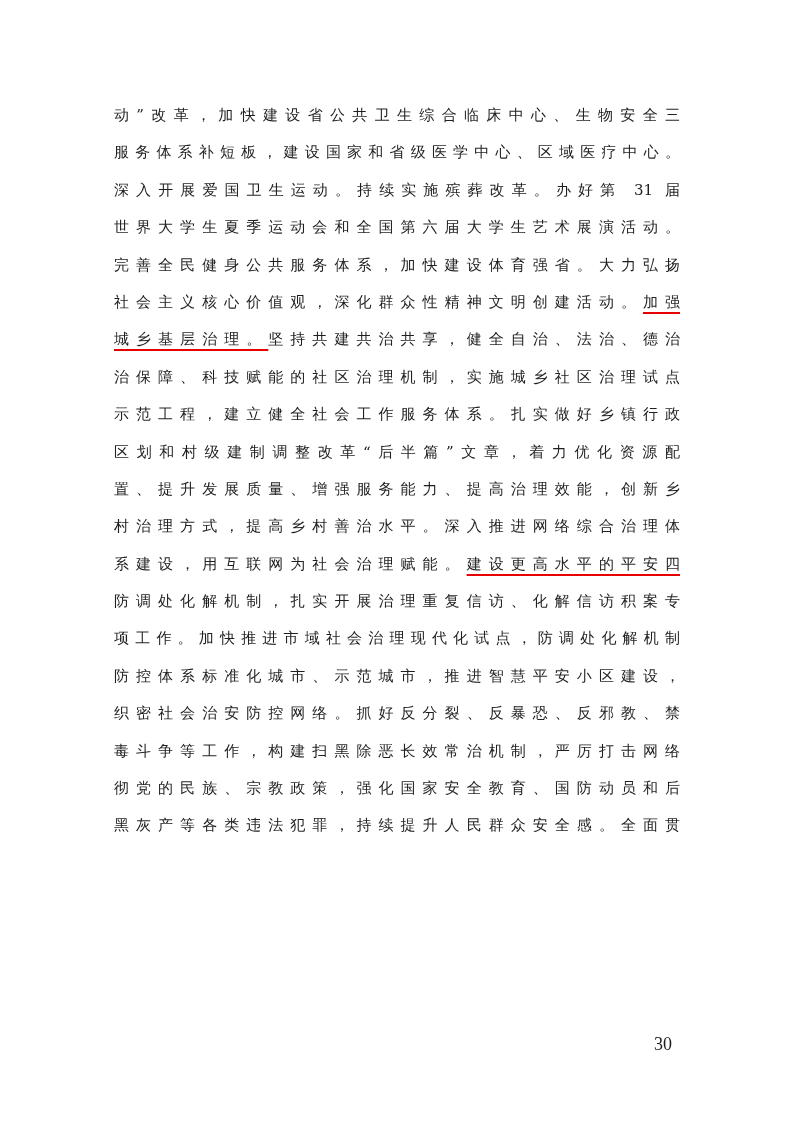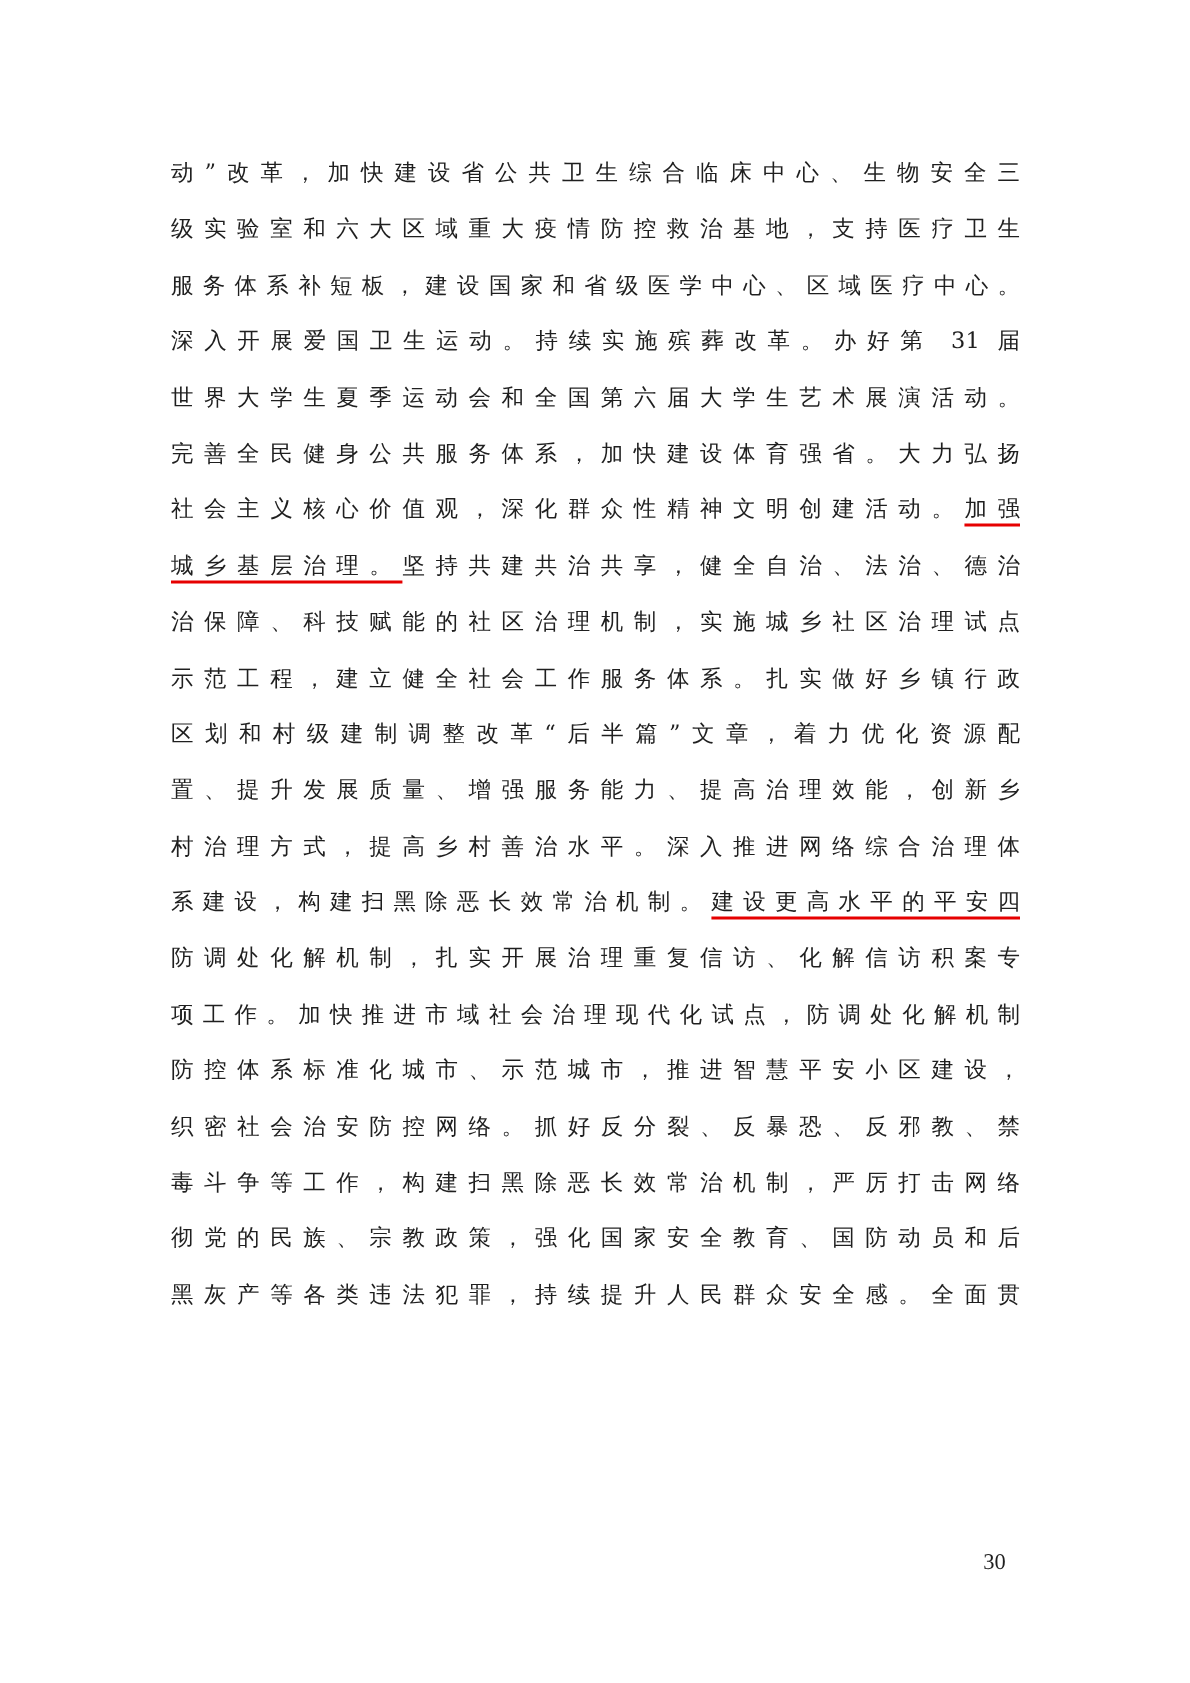--- a/index.html
+++ b/index.html
@@ -40,44 +40,43 @@
     text-decoration-color: var(--underline-color);
     text-decoration-thickness: 2px;
     text-underline-offset: 5px;
   }
   .page-number {
     position: absolute;
     left: 648px;
     top: 1034px;
     width: 30px;
     text-align: center;
-    font-size: 15px;
+    font-size: 18px;
     color: var(--text-color);
     font-family: "Liberation Serif", serif;
   }
 </style>
 </head>
 <body>
 
 <div class="page">
   <div class="text-block" id="text-block">
       <div class="line"><span>动”改革，加快建设省公共卫生综合临床中心、生物安全三</span></div>
-      <div class="line"><span>级实验室和六大区域重大疫情防控救治基地，支持医疗卫生</span></div>
       <div class="line"><span>服务体系补短板，建设国家和省级医学中心、区域医疗中心。</span></div>
       <div class="line"><span>深入开展爱国卫生运动。持续实施殡葬改革。办好第 31 届</span></div>
       <div class="line"><span>世界大学生夏季运动会和全国第六届大学生艺术展演活动。</span></div>
       <div class="line"><span>完善全民健身公共服务体系，加快建设体育强省。大力弘扬</span></div>
       <div class="line"><span>社会主义核心价值观，深化群众性精神文明创建活动。</span><span class="red-underline">加强</span></div>
       <div class="line"><span class="red-underline">城乡基层治理。</span><span>坚持共建共治共享，健全自治、法治、德治</span></div>
       <div class="line"><span>治保障、科技赋能的社区治理机制，实施城乡社区治理试点</span></div>
       <div class="line"><span>示范工程，建立健全社会工作服务体系。扎实做好乡镇行政</span></div>
       <div class="line"><span>区划和村级建制调整改革“后半篇”文章，着力优化资源配</span></div>
       <div class="line"><span>置、提升发展质量、增强服务能力、提高治理效能，创新乡</span></div>
       <div class="line"><span>村治理方式，提高乡村善治水平。深入推进网络综合治理体</span></div>
-      <div class="line"><span>系建设，构建扫黑除恶长效常治机制。</span><span class="red-underline">建设更高水平的平安四</span></div>
+      <div class="line"><span>系建设，用互联网为社会治理赋能。</span><span class="red-underline">建设更高水平的平安四</span></div>
       <div class="line"><span>防调处化解机制，扎实开展治理重复信访、化解信访积案专</span></div>
       <div class="line"><span>项工作。加快推进市域社会治理现代化试点，防调处化解机制</span></div>
       <div class="line"><span>防控体系标准化城市、示范城市，推进智慧平安小区建设，</span></div>
       <div class="line"><span>织密社会治安防控网络。抓好反分裂、反暴恐、反邪教、禁</span></div>
       <div class="line"><span>毒斗争等工作，构建扫黑除恶长效常治机制，严厉打击网络</span></div>
       <div class="line"><span>彻党的民族、宗教政策，强化国家安全教育、国防动员和后</span></div>
       <div class="line"><span>黑灰产等各类违法犯罪，持续提升人民群众安全感。全面贯</span></div>
     </div>
   <div class="page-number">30</div>
 </div>

